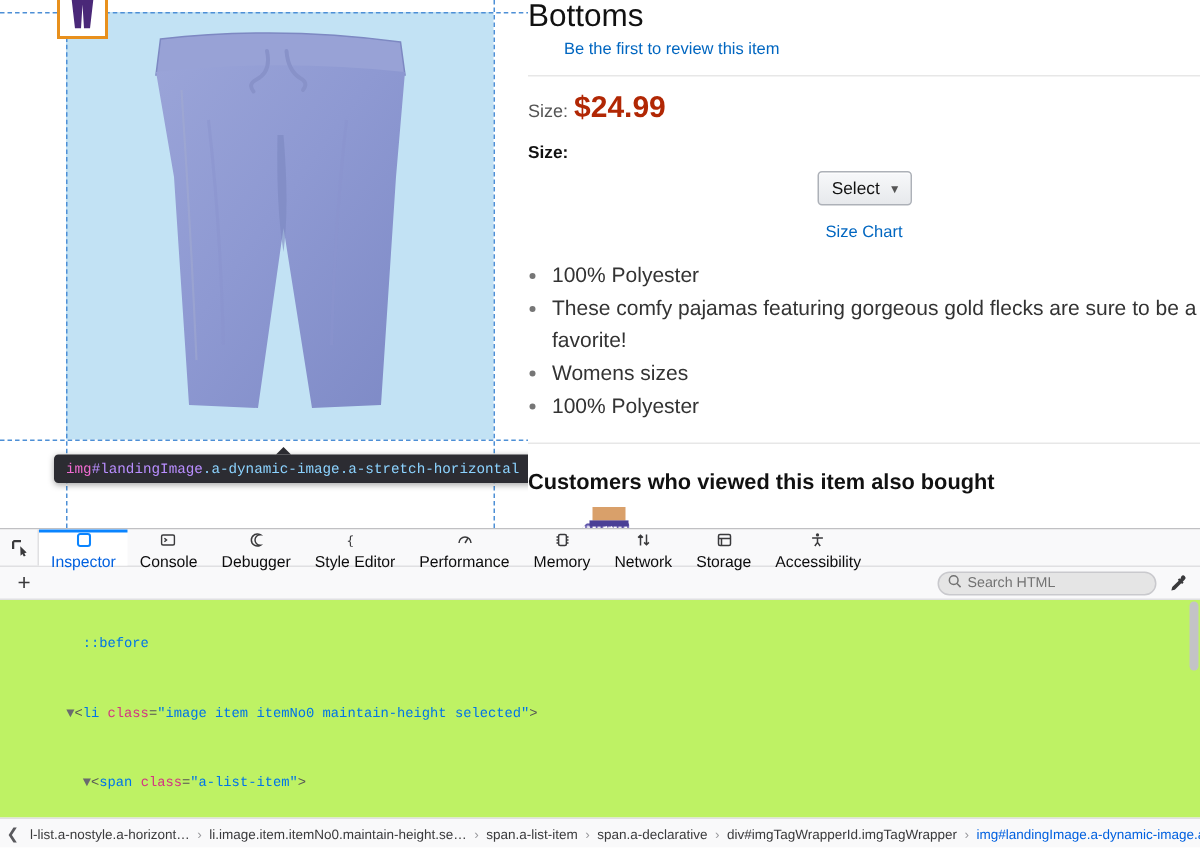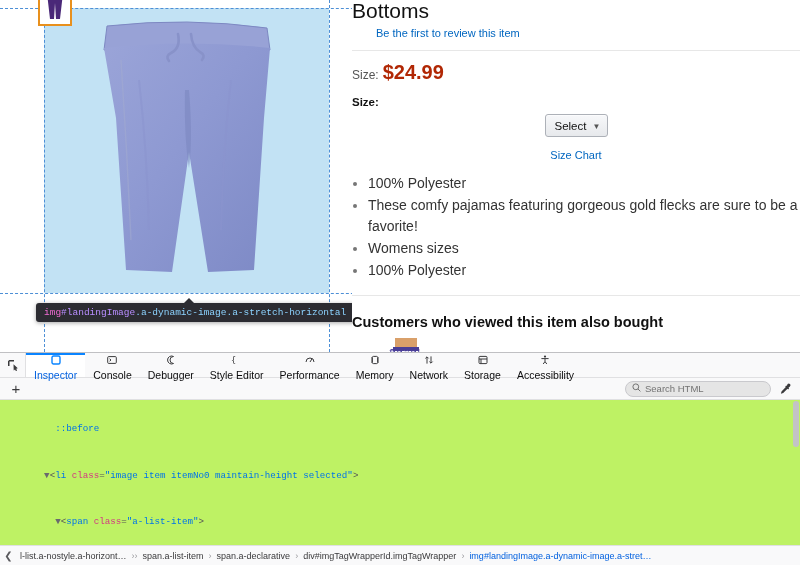--- a/index.html
+++ b/index.html
@@ -445,20 +445,21 @@
     
     
   </div>
 
   <div id="markup-scrollbar"></div>
 
   <div id="breadcrumb-bar">
     <span class="bc-arrow">❮</span>
     <span class="bc-item">l-list.a-nostyle.a-horizont…</span>
     <span class="bc-sep">›</span>
+    <span class="bc-item">li.image.item.itemNo0.maintain-height.se…</span>
     <span class="bc-sep">›</span>
     <span class="bc-item">span.a-list-item</span>
     <span class="bc-sep">›</span>
     <span class="bc-item">span.a-declarative</span>
     <span class="bc-sep">›</span>
     <span class="bc-item">div#imgTagWrapperId.imgTagWrapper</span>
     <span class="bc-sep">›</span>
     <span class="bc-item current">img#landingImage.a-dynamic-image.a-stret…</span>
 
   </div>

